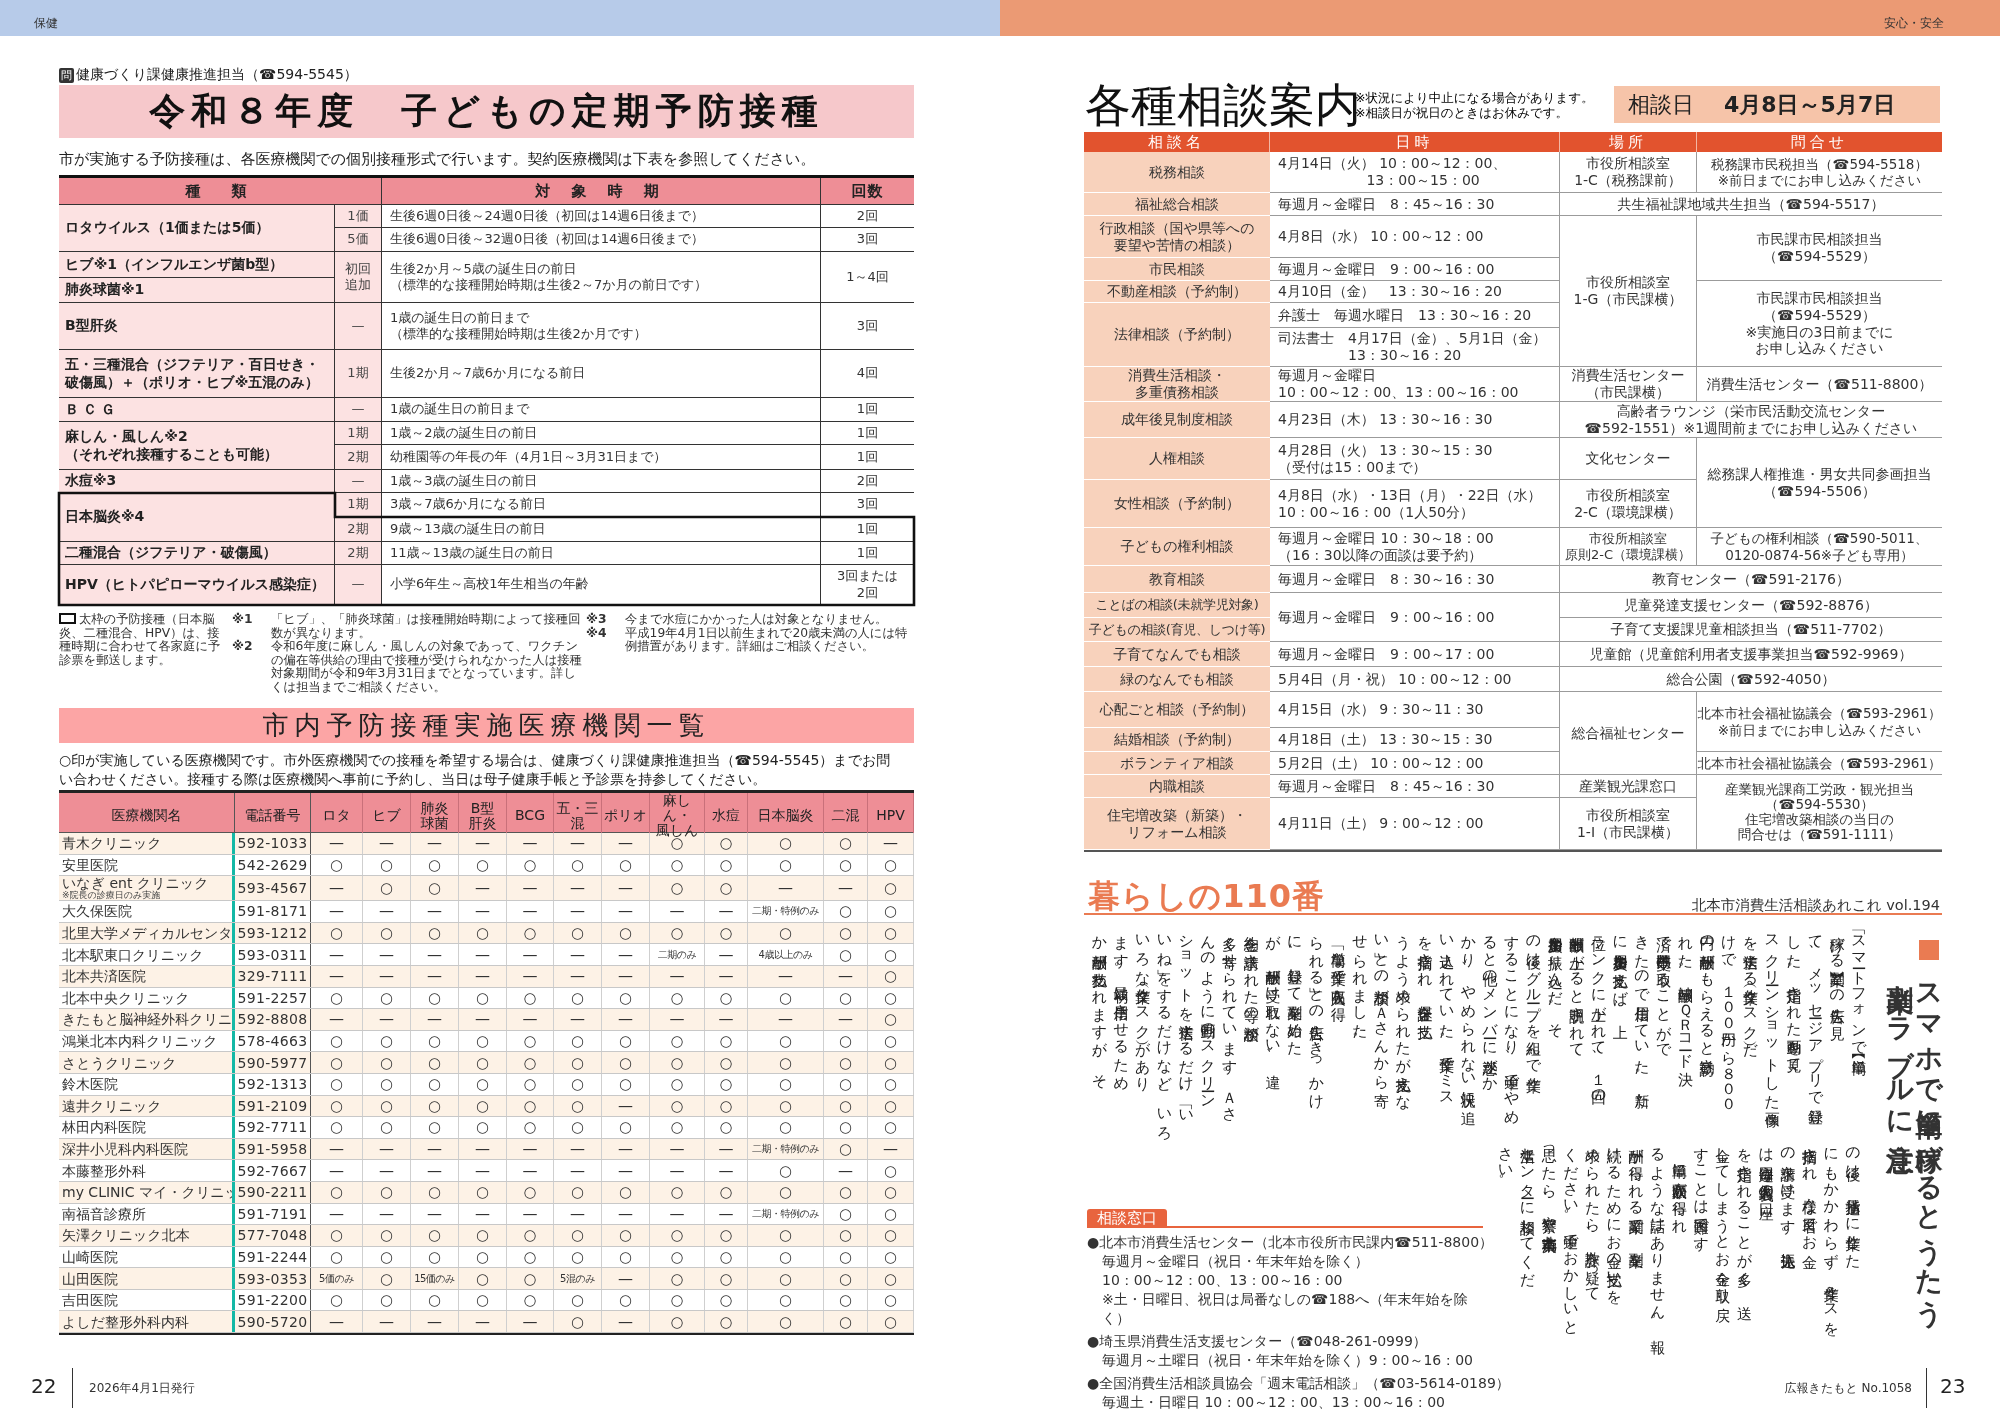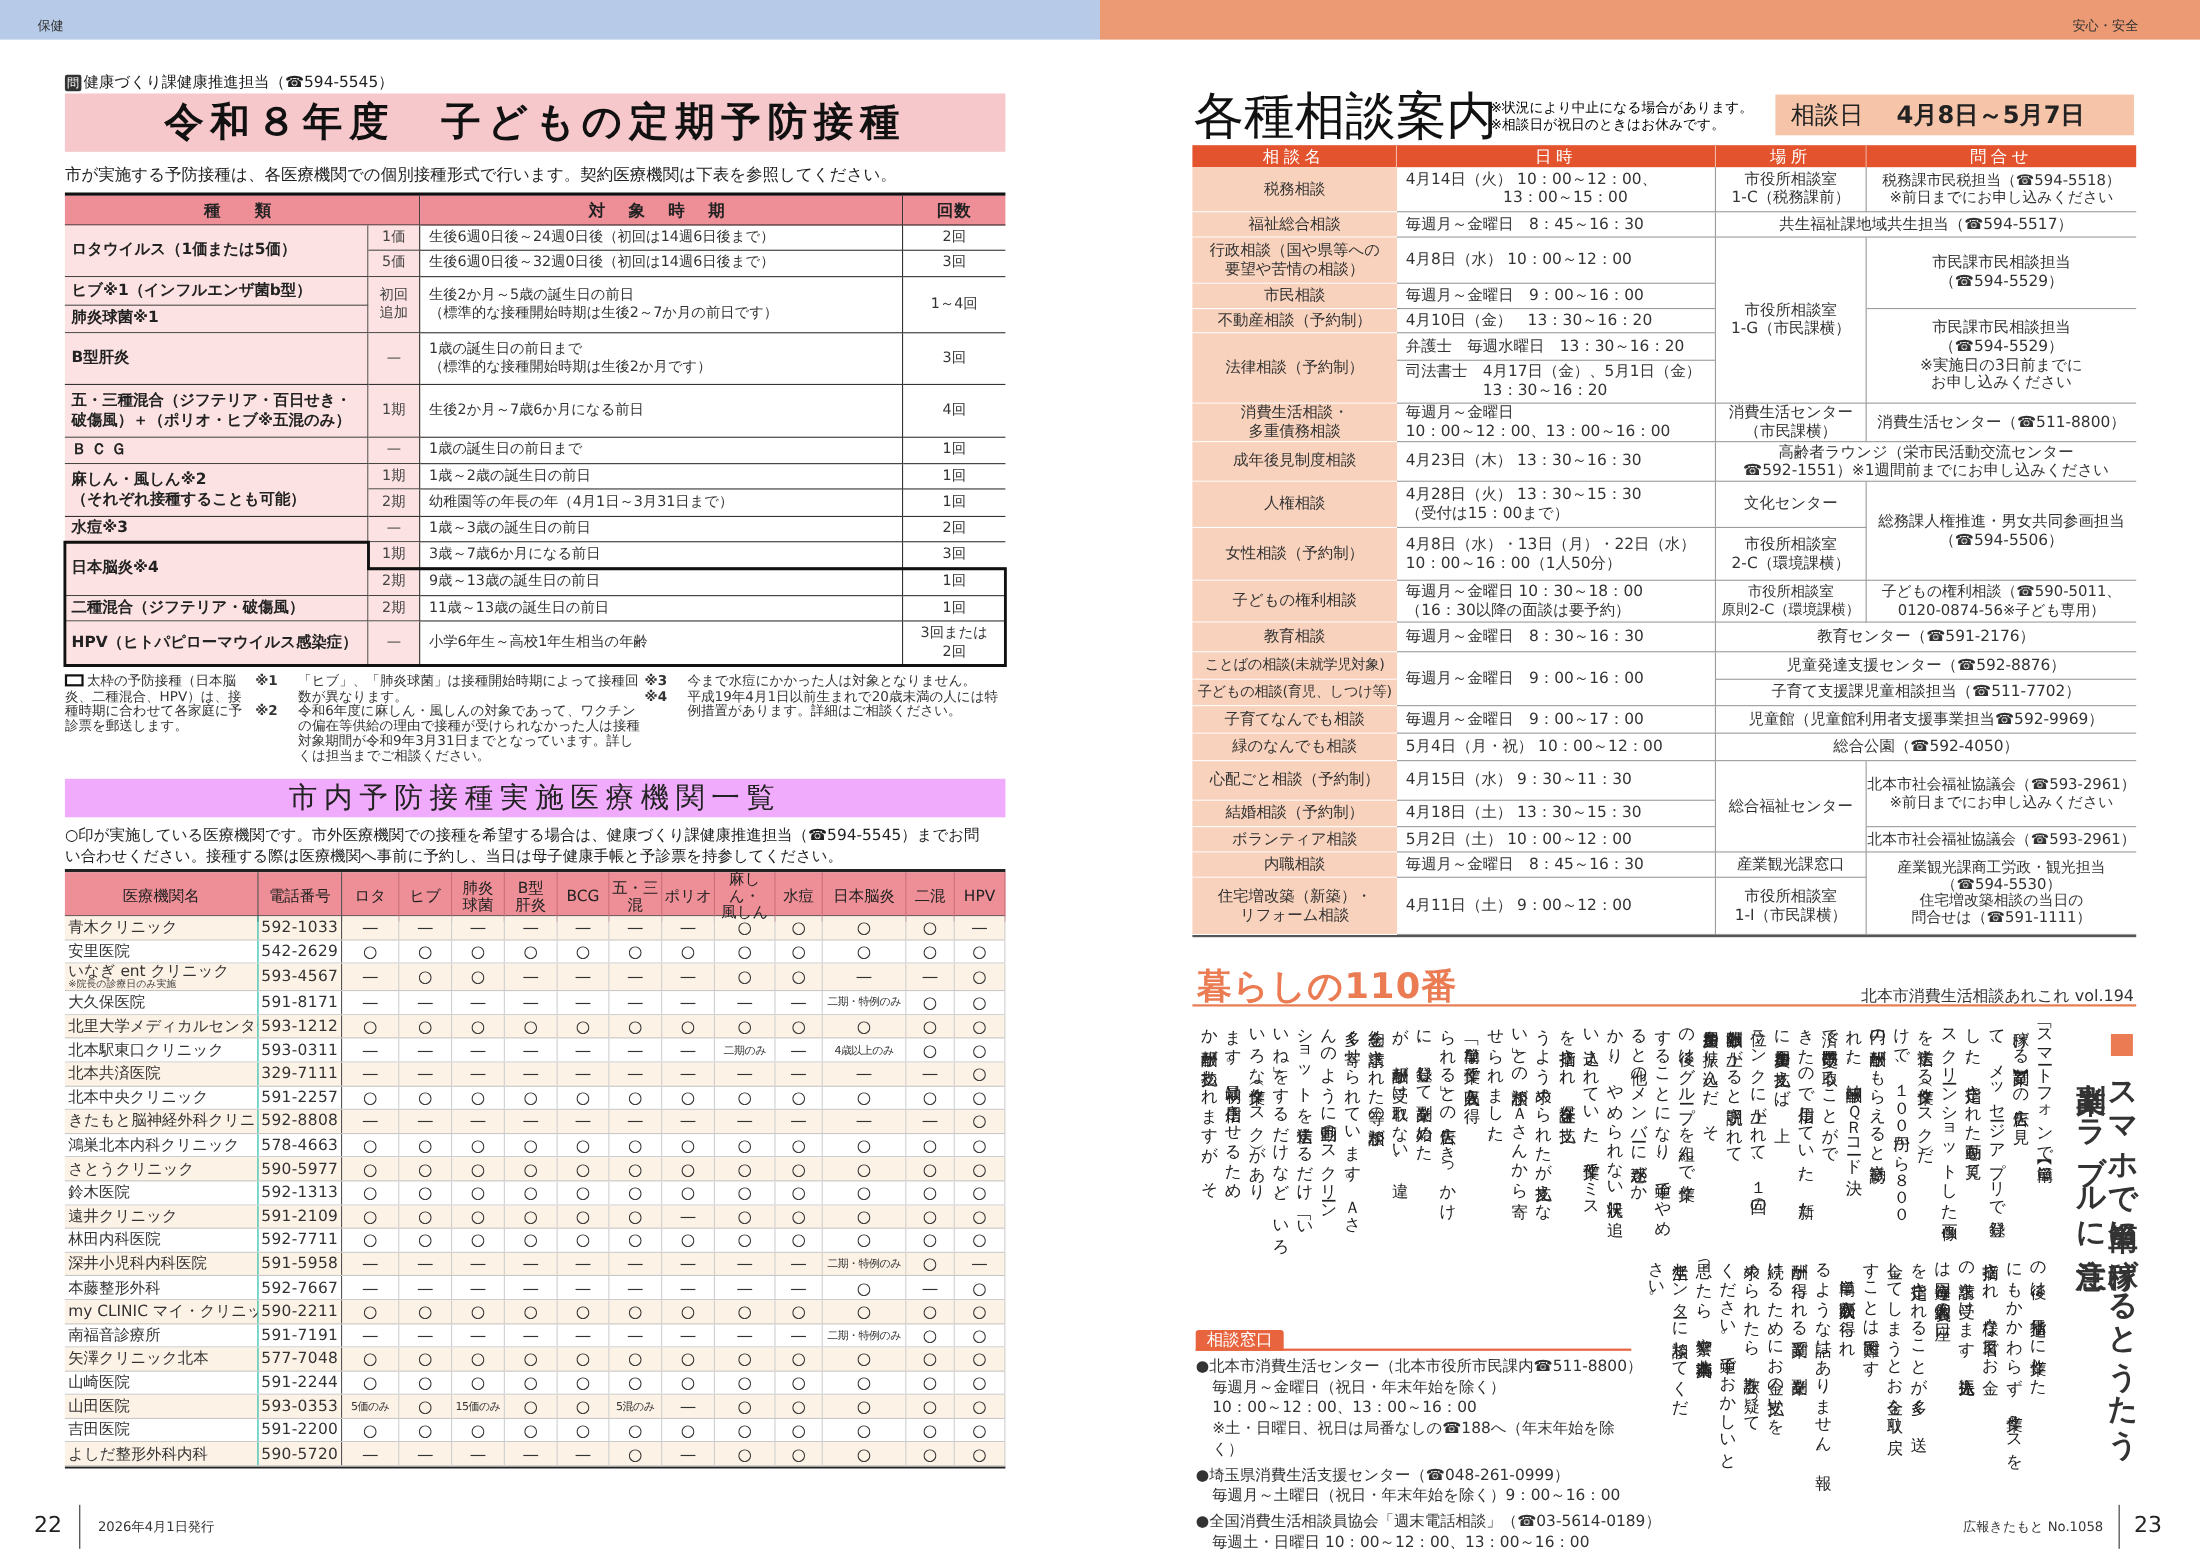--- a/index.html
+++ b/index.html
@@ -28,33 +28,33 @@
 .thick-svg{position:absolute;left:0;top:0;width:2000px;height:1414px;pointer-events:none}
 
 .fn{font-size:12.3px;line-height:13.6px;color:#333}
 .fn-box{left:59px;top:613px;width:166px}
 .legend-box{display:inline-block;width:17px;height:11px;border:2px solid #111;vertical-align:-1px;margin-right:3px}
 .fn-col{top:613px}
 .fn-item{display:flex}
 .fn-mark{width:39px;flex:none;font-weight:bold}
 .fn-text{flex:1}
 
-.ctitle{left:59px;top:708px;width:855px;height:35px;background:#f0abfc;display:flex;align-items:center;justify-content:center;font-size:26px;letter-spacing:6px;color:#222}
+.ctitle{left:59px;top:708px;width:855px;height:35px;background:#fca5a5;display:flex;align-items:center;justify-content:center;font-size:26px;letter-spacing:6px;color:#222}
 .cintro{left:59px;top:751px;font-size:14px;line-height:18.5px;white-space:nowrap}
 .cintro div{white-space:nowrap}
 
 .ctable{position:absolute;left:59px;top:790px;width:855px;border-top:3px solid #222;border-bottom:2px solid #222}
 .chead,.crow{display:grid;grid-template-columns:176px 76px 52px 48px 48px 48px 47px 48px 48px 55px 43px 76px 44px 46px}
 .chead{height:40px;background:#ee8e96;border-bottom:1px solid #555}
 .chead .ch{display:flex;align-items:center;justify-content:center;text-align:center;font-size:14px;line-height:15px;white-space:pre-line;border-right:1px solid #c9707a}
 .chead .ch:nth-child(1),.chead .ch:nth-child(2){border-right:1px solid #555}
 .crow{min-height:21.6px;border-bottom:1px solid #c8c8c8}
 .crows .crow:nth-child(odd){background:#fdf2e6}
 .cc{display:flex;align-items:center;justify-content:center;border-right:1px solid #cfcfcf;font-size:15px;color:#333;overflow:hidden;white-space:nowrap}
-.cname{justify-content:center;flex-direction:column;align-items:flex-start;padding-left:3px;font-size:14px;border-right:1px solid #14b8a6;line-height:14px}
+.cname{justify-content:center;flex-direction:column;align-items:flex-start;padding-left:3px;font-size:14px;border-right:3px solid #14b8a6;line-height:14px}
 .cnote{display:block;font-size:9px;line-height:10px;color:#444}
 .cnote:empty{display:none}
 .cphone{font-size:14px;border-right:1px solid #555;letter-spacing:0.3px}
 .mark.note{font-size:10px;letter-spacing:-0.5px}
 
 
 .rtitle{left:1085px;top:80px;font-size:46px;font-weight:normal;color:#111;white-space:nowrap;line-height:50px}
 .rnotes{left:1355px;top:90px;font-size:12.5px;line-height:15px;color:#000000;white-space:nowrap}
 .period-box{left:1614px;top:86px;width:326px;height:37px;background:#f6c4a9;display:flex;align-items:center;padding-left:14px;font-size:22px;color:#222;white-space:nowrap}
 .period-box .pv{margin-left:30px;font-weight:bold}

